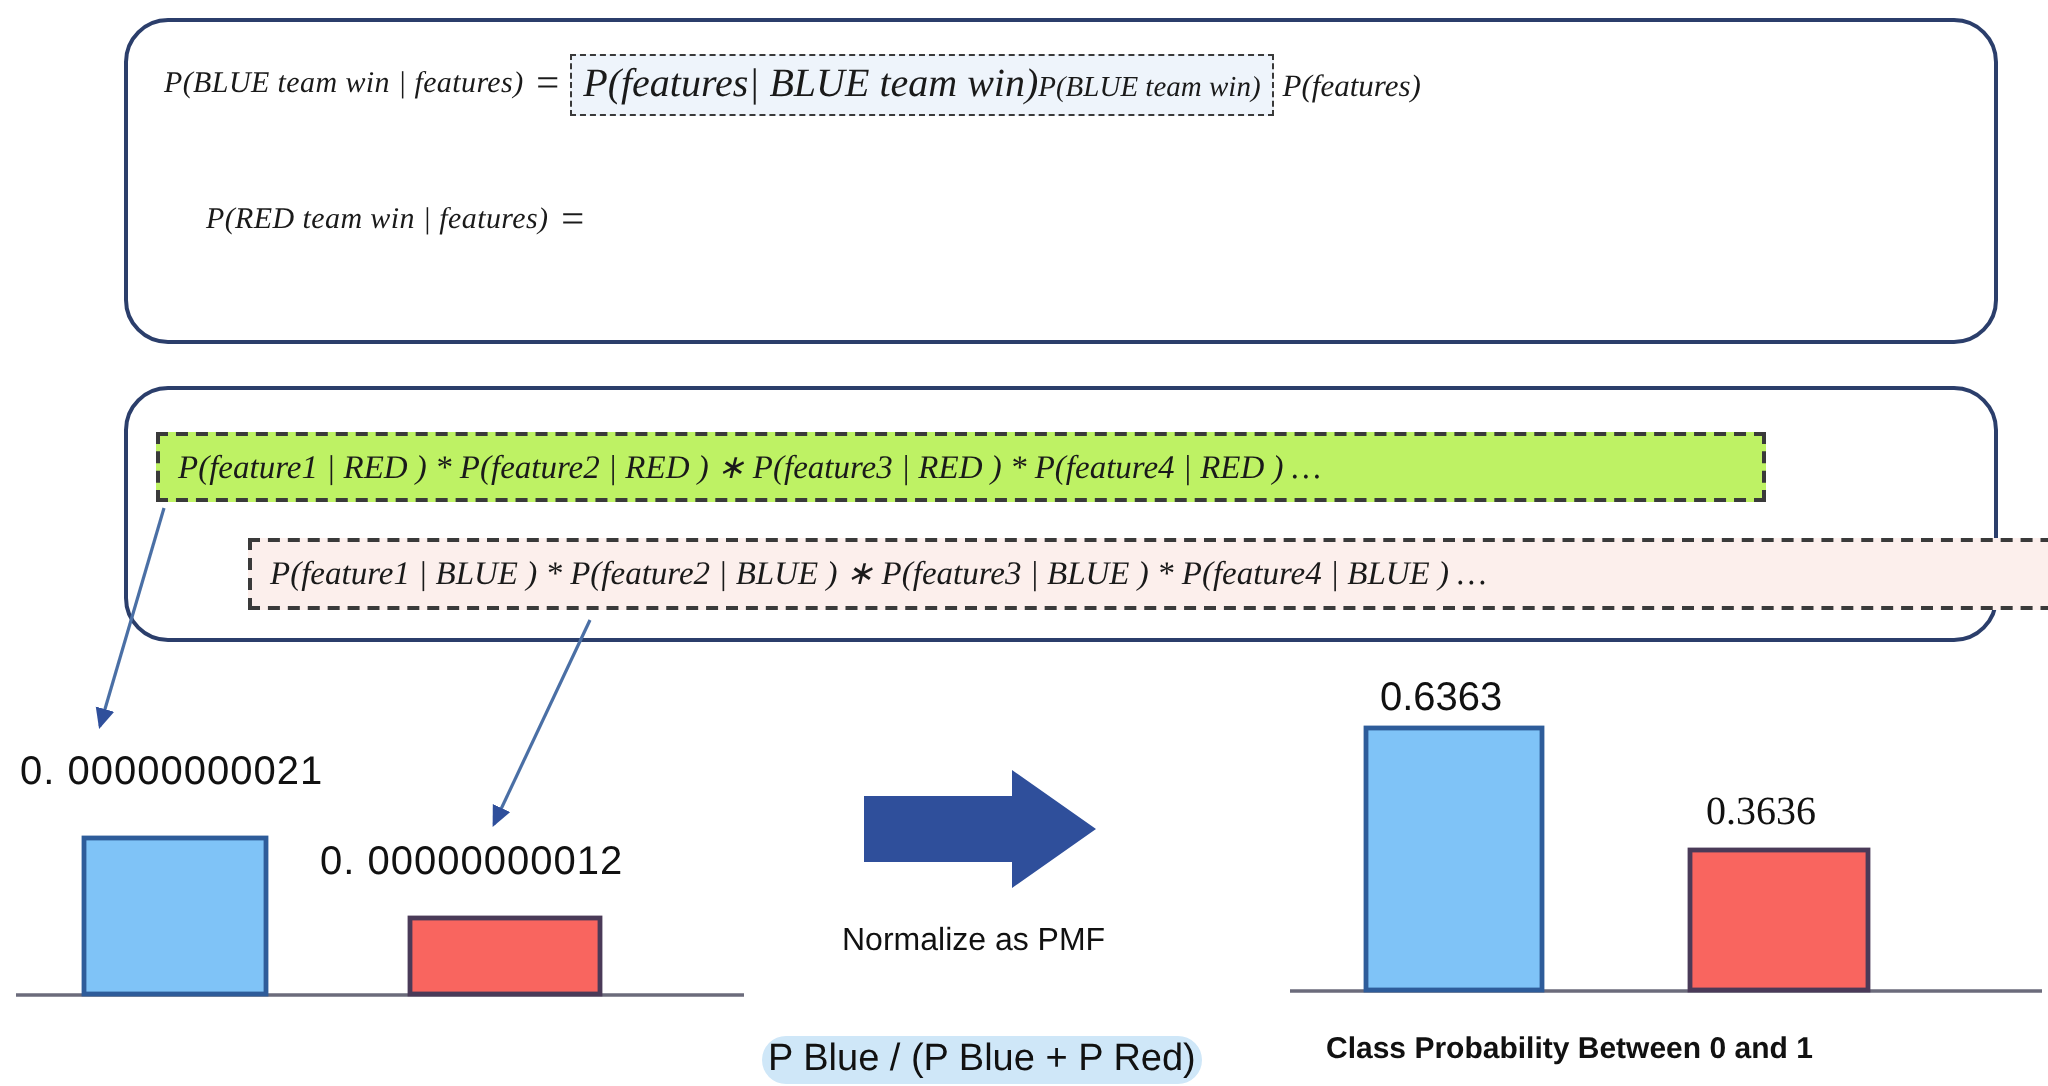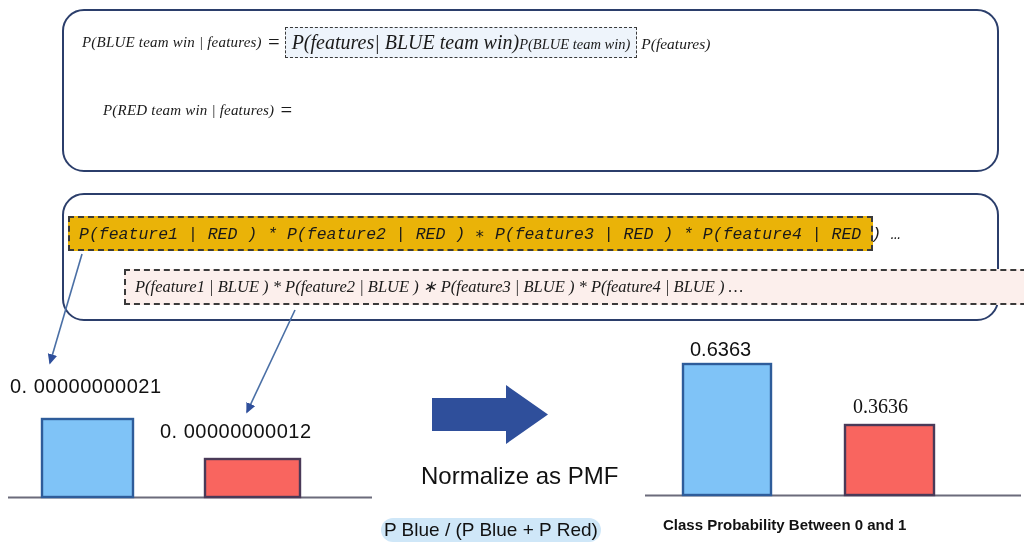--- a/index.html
+++ b/index.html
@@ -25,35 +25,35 @@
   .num.pink{background:#fcefec;}
   .numline{height:2.2px;background:#1a1a1a;margin-top:0px;}
   .den{font-size:15.5px;padding-top:5px;}
 
   .big{font-size:20px;}
   .sml{font-size:14.5px;}
 
   
   .dashbox{position:absolute;border:2px dashed #3a3a3a;box-sizing:border-box;
            display:flex;align-items:center;padding:0 9px;font-size:16.5px;}
-  #feat-red{left:68px;top:216px;width:805px;height:35px;background:#eab308;font-family:Liberation Mono, monospace;}
+  #feat-red{left:78px;top:216px;width:805px;height:35px;background:#bef264;}
   #feat-blue{left:124px;top:269px;width:962px;height:36px;background:#fcefec;}
 
   
   #overlay{position:absolute;left:0;top:0;width:1024px;height:543px;}
 
   
   .vallabel{position:absolute;font-size:20px;color:#111;white-space:nowrap;}
   #val-left-blue{left:10px;top:375px;letter-spacing:.5px;}
   #val-left-red{left:160px;top:420px;letter-spacing:.5px;}
   #val-right-blue{left:690px;top:338px;}
   #val-right-red{left:853px;top:395px;font-family:Liberation Serif, serif;}
 
   
-  #normalize-text{position:absolute;left:421px;top:462px;font-size:24px;color:#111;white-space:nowrap;}
+  #normalize-text{position:absolute;left:421px;top:462px;font-size:16px;color:#111;white-space:nowrap;}
   #pmf-formula{position:absolute;left:381px;top:518px;font-size:19px;color:#111;
                background:#cfe7f8;padding:1px 3px;white-space:nowrap;border-radius:12px;}
   #class-prob-label{position:absolute;left:663px;top:516px;font-size:15px;font-weight:bold;
                     color:#111;white-space:nowrap;}
 </style>
 </head>
 <body>
 
 <div class="panel" id="panel-bayes">
 

